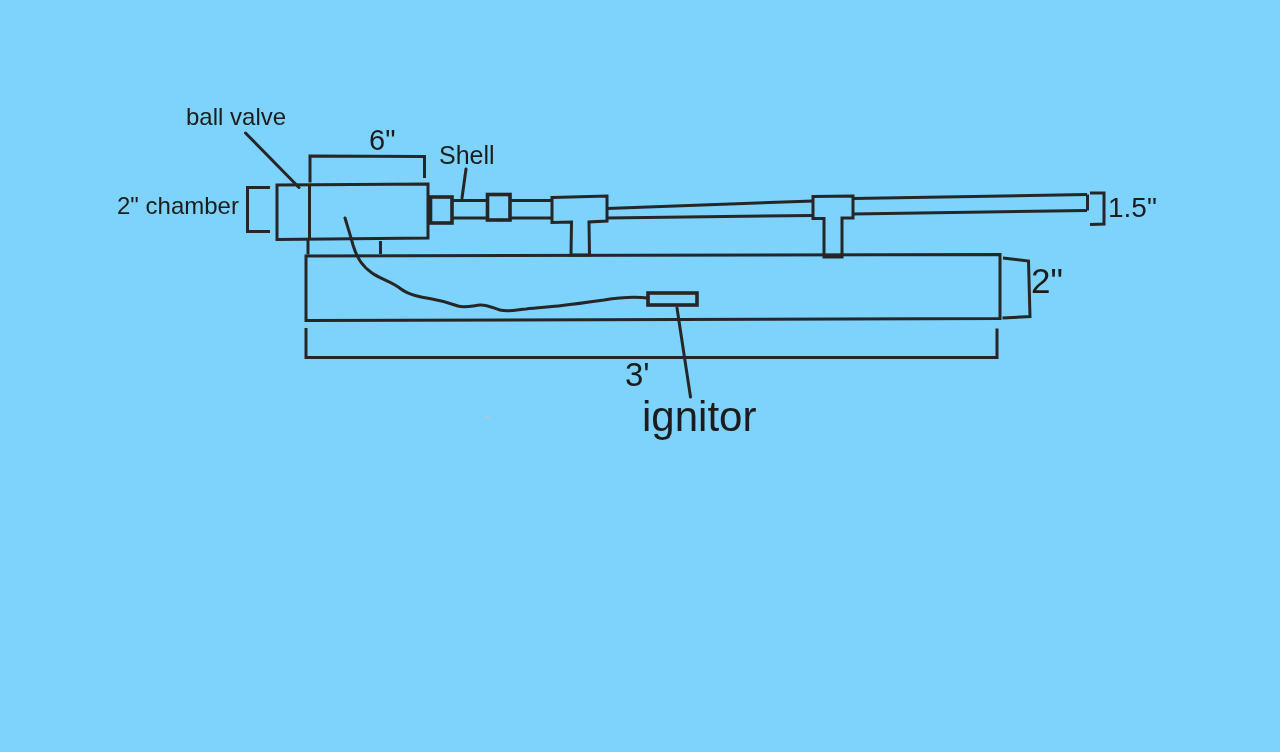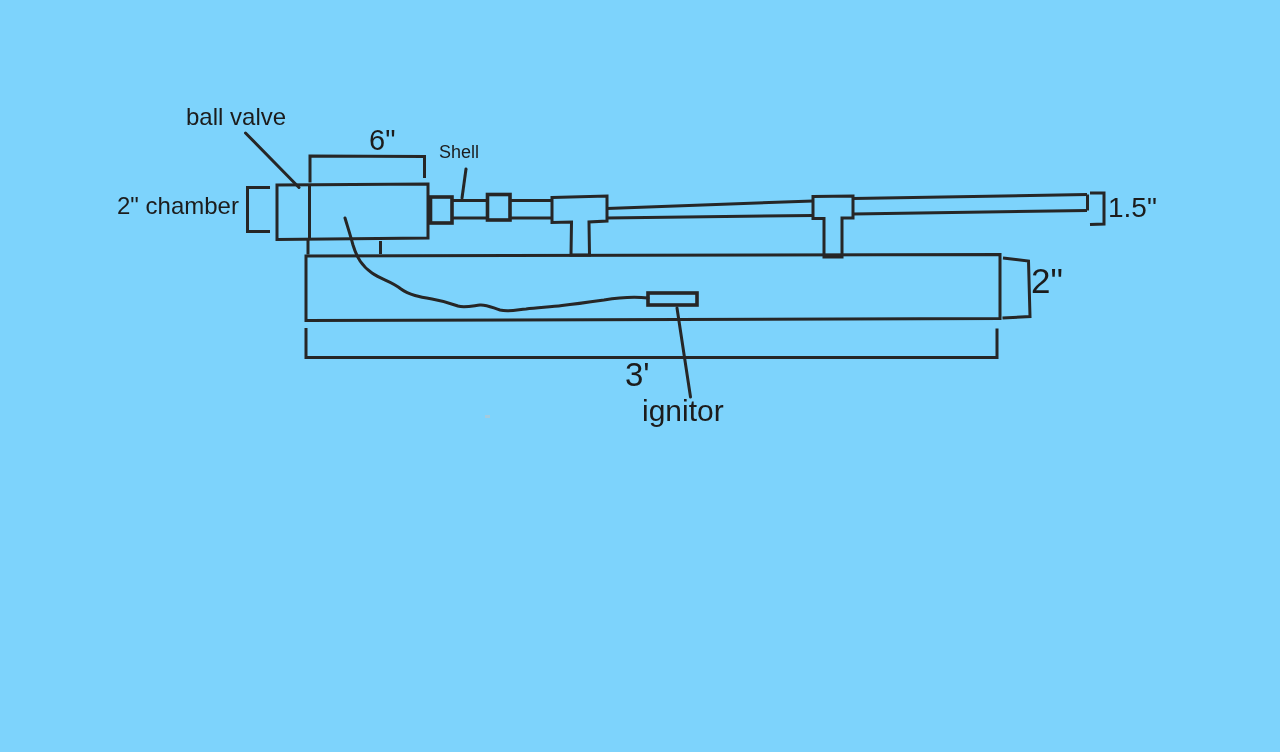--- a/index.html
+++ b/index.html
@@ -5,25 +5,25 @@
   html,body{margin:0;padding:0;background:#ffffff;}
   .canvas{
     position:relative;width:1280px;height:752px;background:#7dd3fc;
     overflow:hidden;font-family:"Liberation Sans",sans-serif;color:#1c1c1c;
   }
   .art{position:absolute;left:0;top:0;}
   .lbl{position:absolute;line-height:1;white-space:nowrap;color:#1c1c1c;}
   .lbl-ballvalve {left:186px; top:105px; font-size:24px;}
   .lbl-chamber   {left:117px; top:194px; font-size:24px;}
   .lbl-sixinch   {left:369px; top:126px; font-size:29px;}
-  .lbl-shell     {left:439px; top:143px; font-size:18px;}
+  .lbl-shell     {left:439px; top:143px; font-size:25px;}
   .lbl-onefive   {left:1108px;top:194px; font-size:28px;}
   .lbl-twoinch   {left:1031px;top:263px; font-size:35px;}
   .lbl-threefeet {left:625px; top:358px; font-size:33px;}
-  .lbl-ignitor   {left:642px; top:396px; font-size:30px;}
+  .lbl-ignitor   {left:642px; top:396px; font-size:42px;}
   svg *{vector-effect:none;}
 </style>
 </head>
 <body>
 
 <div class="canvas">
 
   <svg class="art" width="1280" height="752" viewBox="0 0 1280 752" fill="none" stroke="#262626" stroke-width="3">
 
     <path d="M277,185 L428,184 L428,238 L277,239.5 Z"></path>

